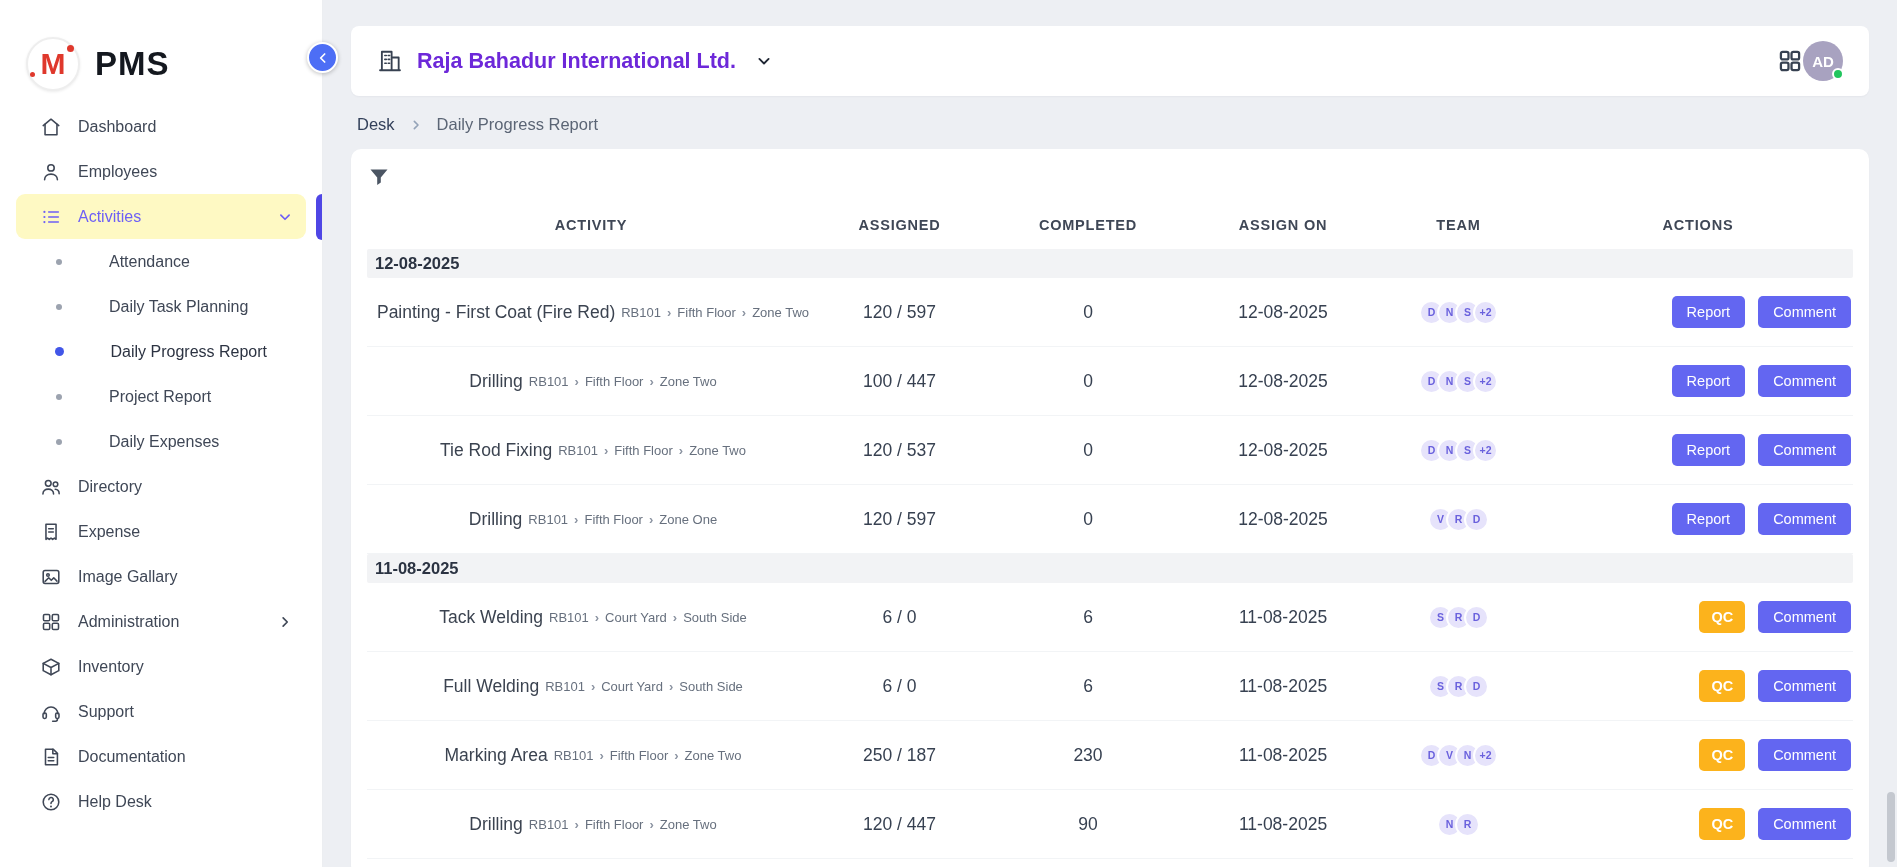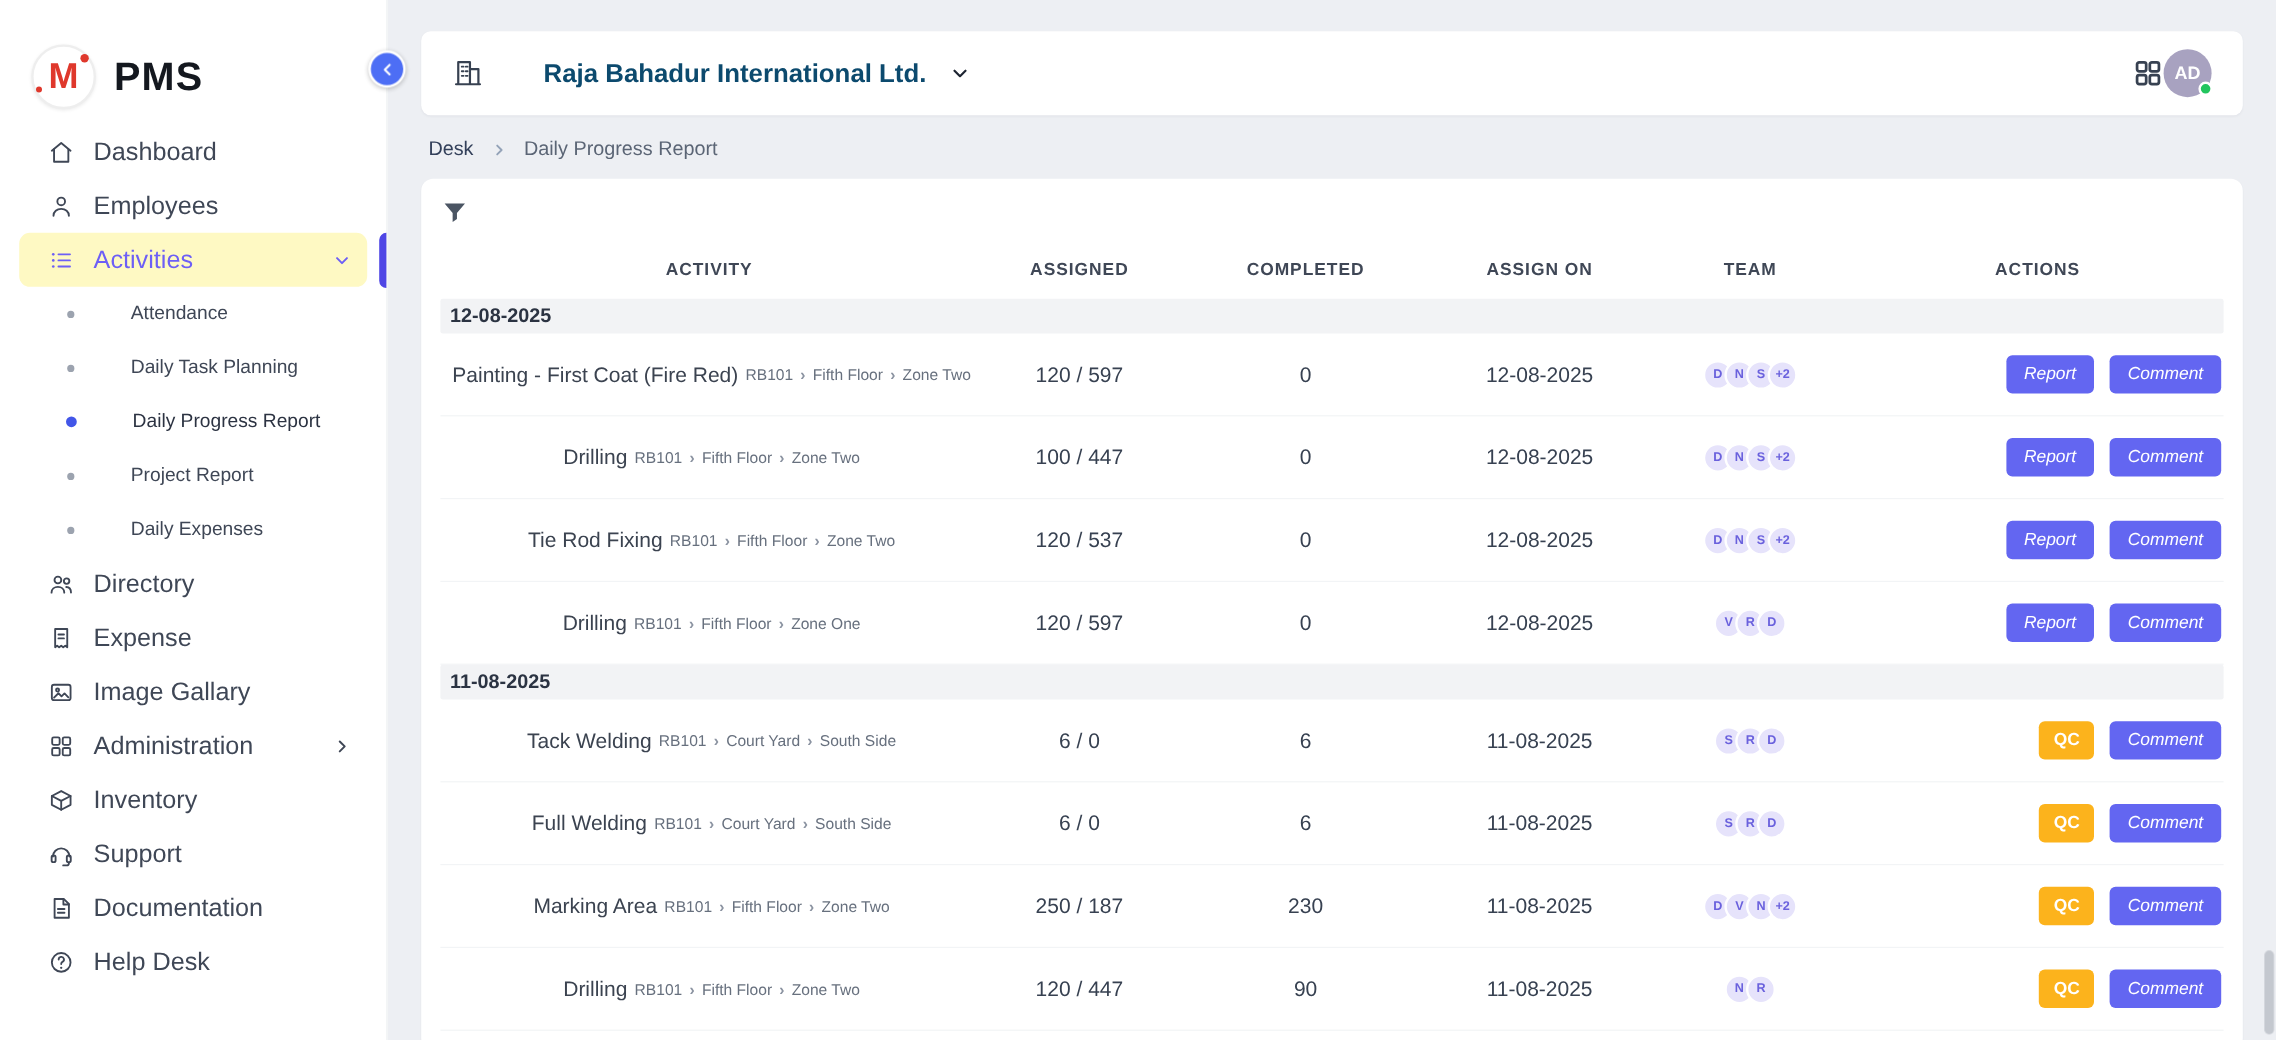--- a/index.html
+++ b/index.html
@@ -20,21 +20,21 @@
     background:#fff; border:2px solid #eee; display:flex; align-items:center; justify-content:center;
     font-weight:800; font-size:30px; color:#df382c; box-shadow:0 1px 3px rgba(0,0,0,.08);
   }
   .logo-circle::before { content:""; position:absolute; width:7px; height:7px; border-radius:50%; background:#df382c; top:6px; right:4px; }
   .logo-circle::after  { content:""; position:absolute; width:5px; height:5px; border-radius:50%; background:#df382c; left:2px; bottom:12px; }
   .logo-text { margin-left:15px; font-size:33px; font-weight:700; color:#14181f; letter-spacing:1px; }
   .nav { padding:0 16px; }
   .nav-item {
     position:relative; height:45px; display:flex; align-items:center;
     padding:0 12px 0 24px; border-radius:9px; cursor:pointer;
-    color:#3f4756; font-size:21px;
+    color:#3f4756; font-size:16px;
   }
   .nav-item.active { background:#fef9c3; color:#6d5ff6; }
   .nav-icon { display:flex; width:22px; height:22px; flex:0 0 22px; }
   .nav-icon svg { width:22px; height:22px; }
   .nav-label { margin-left:16px; white-space:nowrap; }
   .nav-caret { margin-left:auto; display:flex; }
   .nav-caret svg { width:18px; height:18px; }
   .accent-bar {
     position:absolute; right:-16px; top:50%; transform:translateY(-50%);
     width:6px; height:46px; background:#4f46e5; border-radius:6px 0 0 6px;
@@ -55,21 +55,21 @@
   }
   .collapse-btn svg { width:16px; height:16px; }
   
   .main { margin-left:323px; padding:26px 28px 0 28px; }
   .topbar {
     height:70px; background:#fff; border-radius:8px; display:flex; align-items:center;
     padding:0 26px; box-shadow:0 1px 2px rgba(16,24,40,.04);
   }
   .company-group { display:flex; align-items:center; gap:14px; cursor:pointer; }
   .company-group svg.bld { width:26px; height:26px; }
-  .company-name { font-size:21.5px; font-weight:700; color:#0c4a6e;margin-left:36px; }
+  .company-name { font-size:21.5px; font-weight:700; color:#6d28d9; }
   .company-group svg.car { width:20px; height:20px; margin-left:4px; }
   .topbar-right { margin-left:auto; display:flex; align-items:center; }
   .apps-btn { display:flex; cursor:pointer; background:none; border:none; color:#374151; }
   .apps-btn svg { width:26px; height:26px; }
   .avatar { position:relative; width:40px; height:40px; border-radius:50%; background:#a8a2c0;
     color:#fff; font-size:15px; font-weight:600; display:flex; align-items:center; justify-content:center; cursor:pointer; }
   .presence-dot { position:absolute; right:-1px; bottom:1px; width:12px; height:12px;
     border-radius:50%; background:#22c55e; border:2px solid #fff; }
   .breadcrumb { display:flex; align-items:center; gap:13px; margin:19px 6px 15px 6px; font-size:16.5px; }
   .bc-home { color:#33405a; cursor:pointer; }
@@ -105,21 +105,21 @@
   .c-team { display:flex; align-items:center; justify-content:center; }
   .avatar-chip {
     width:25px; height:25px; border-radius:50%; background:#e6e3fb; color:#6a61dd;
     font-size:10.5px; font-weight:700; display:inline-flex; align-items:center; justify-content:center;
     border:2px solid #fff; cursor:pointer;
   }
   .avatar-chip + .avatar-chip { margin-left:-7px; }
   .c-actions { display:flex; align-items:center; justify-content:flex-end; gap:13px; padding-right:2px; }
   .btn { border:none; border-radius:5px; color:#fff; font-size:14.5px; font-weight:500;
     cursor:pointer; font-family:inherit; }
-  .btn.primary { background:#6366f1; padding:8px 15px;font-style:italic; }
+  .btn.primary { background:#6366f1; padding:8px 15px; }
   .btn.warning { background:#fcb31c; padding:8px 12px; font-weight:700; }
   .scroll-thumb { position:fixed; right:2px; top:792px; width:8px; height:70px;
     background:#c4c8cf; border-radius:4px; z-index:20; }
 </style>
 </head>
 <body>
 
 <aside class="sidebar">
   <div class="logo-row">
     <div class="logo-circle">

